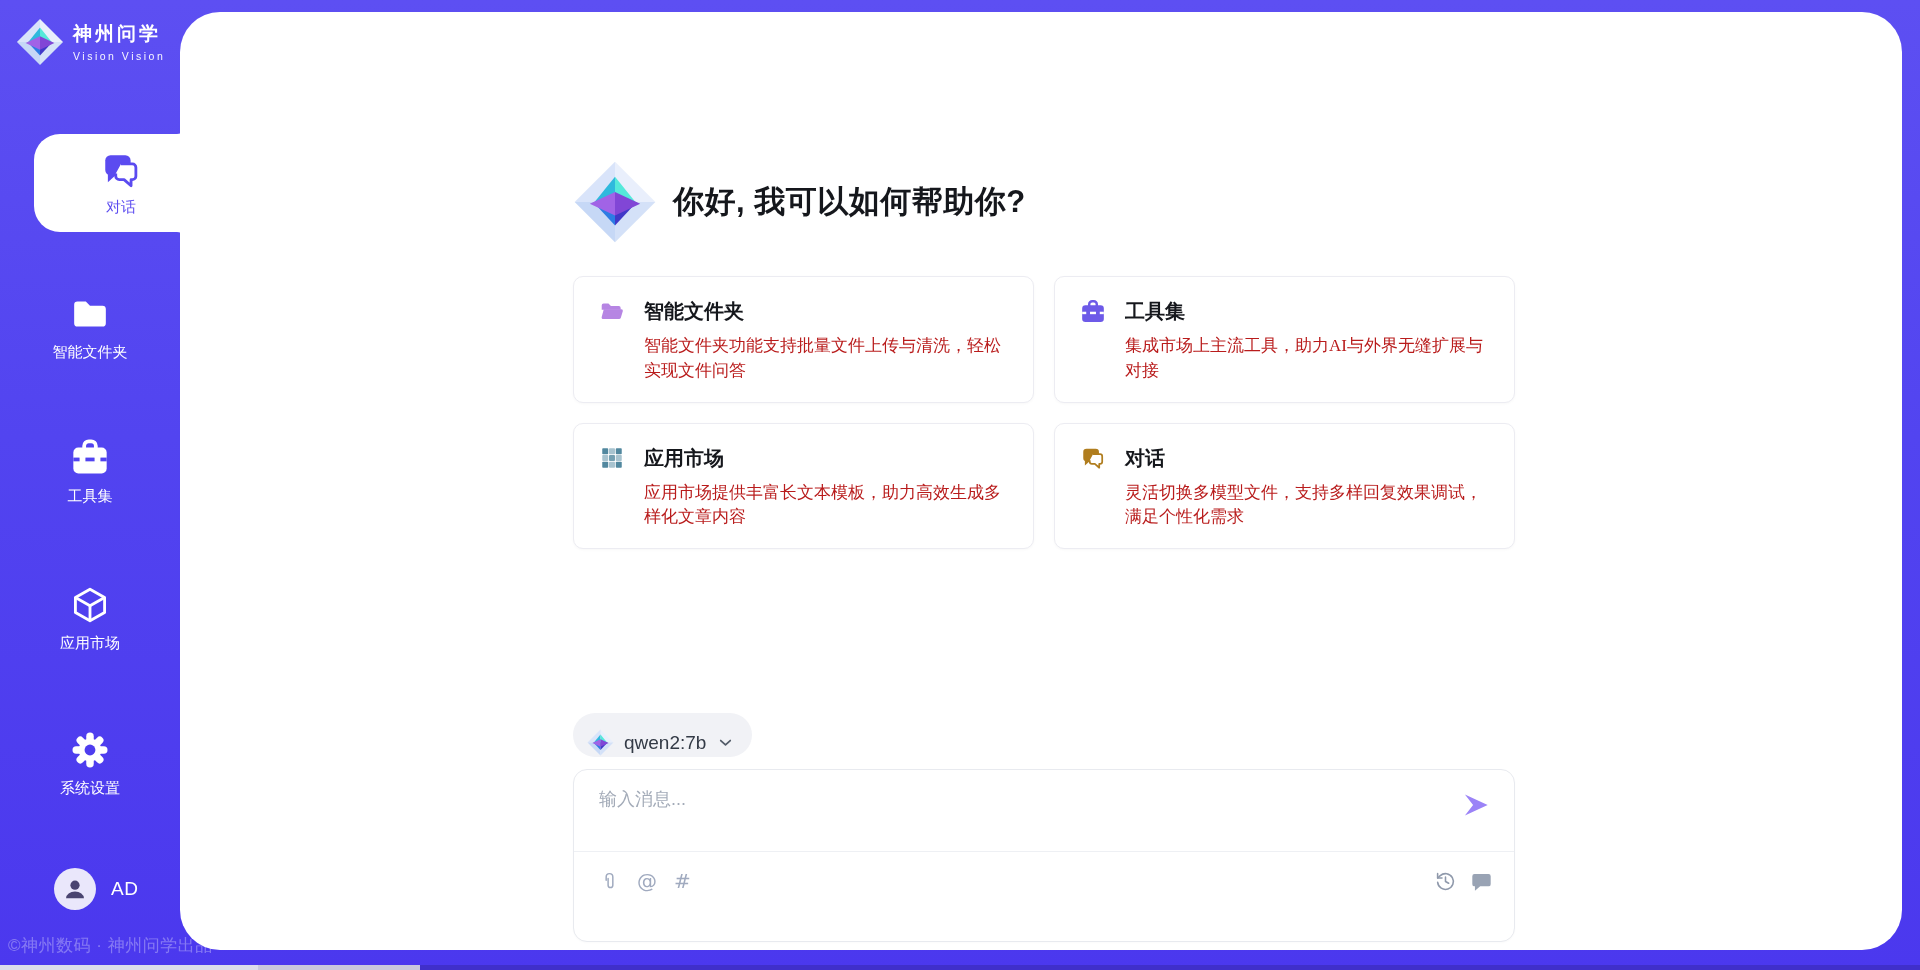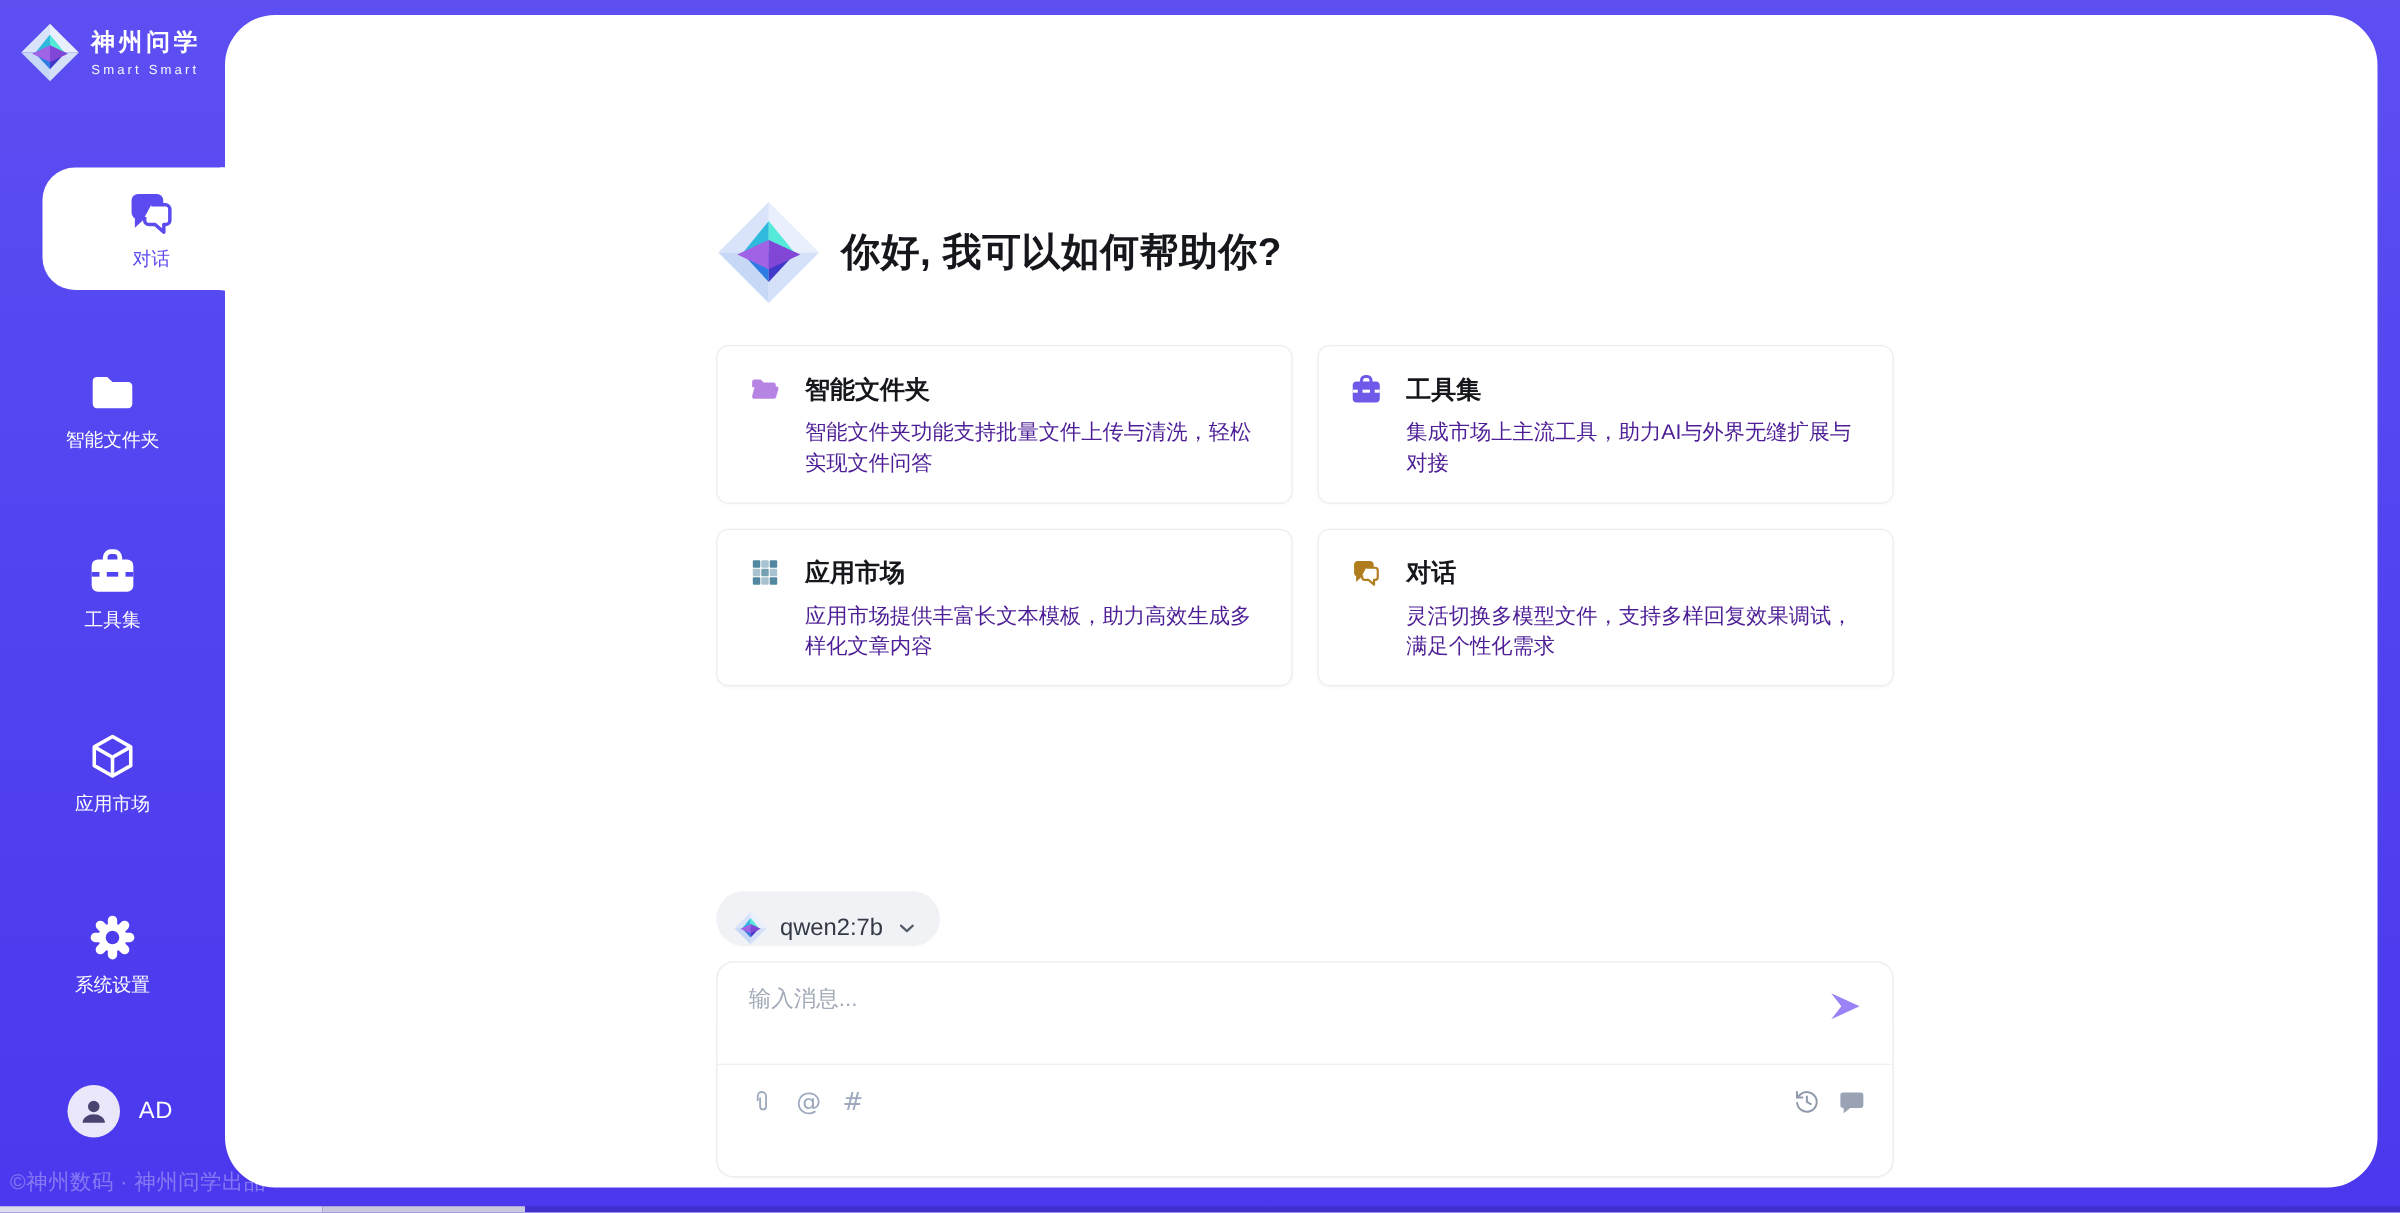--- a/index.html
+++ b/index.html
@@ -62,21 +62,21 @@
 
   .cards { position:absolute; top:264px; left:0; width:942px; display:grid; grid-template-columns:1fr 1fr; gap:20px; }
   .card {
     background:#fff; border:1px solid #ececf2; border-radius:10px;
     min-height:124px; padding:21px 24px 18px 25px; cursor:pointer;
     box-shadow:0 1px 3px rgba(16,24,40,.03);
   }
   .card-head { display:flex; align-items:center; gap:19px; }
   .card-head .ic { width:26px; height:26px; }
   .card-title { font-size:20px; font-weight:700; color:#15171c; }
-  .card-desc { margin:9px 0 0 45px; font-size:17px; color:#4c1d95; line-height:1.46; }
+  .card-desc { margin:9px 0 0 45px; font-size:17px; color:#b91c1c; line-height:1.46;font-family:Liberation Serif, serif; }
   .c-folder { color:#b685e3; } .c-toolbox { color:#6d5ae8; }
   .c-market { color:#52889f; } .c-chat { color:#b07d1e; }
 
   .model-pill {
     position:absolute; top:701px; left:0; height:44px;
     background:#f1f2f6; border-radius:22px;
     display:inline-flex; align-items:center; gap:10px; padding:15px 17px 0 14px;
     cursor:pointer; border:none;
   }
   .model-pill .logo { width:27px; height:27px; }
@@ -213,21 +213,21 @@
   </defs>
 </svg>
 
 <aside class="sidebar">
   <div class="brand">
     <svg class="ic brand-logo">
         <use href="#i-diamond"></use>
       </svg>
     <div>
       <div class="brand-name">神州问学</div>
-      <div class="brand-sub">Smart Smart</div>
+      <div class="brand-sub">Vision Vision</div>
     </div>
   </div>
 
   <div class="nav-active">
     <svg class="ic">
         <use href="#i-chat"></use>
       </svg>
     <span class="nav-label">对话</span>
   </div>
 

